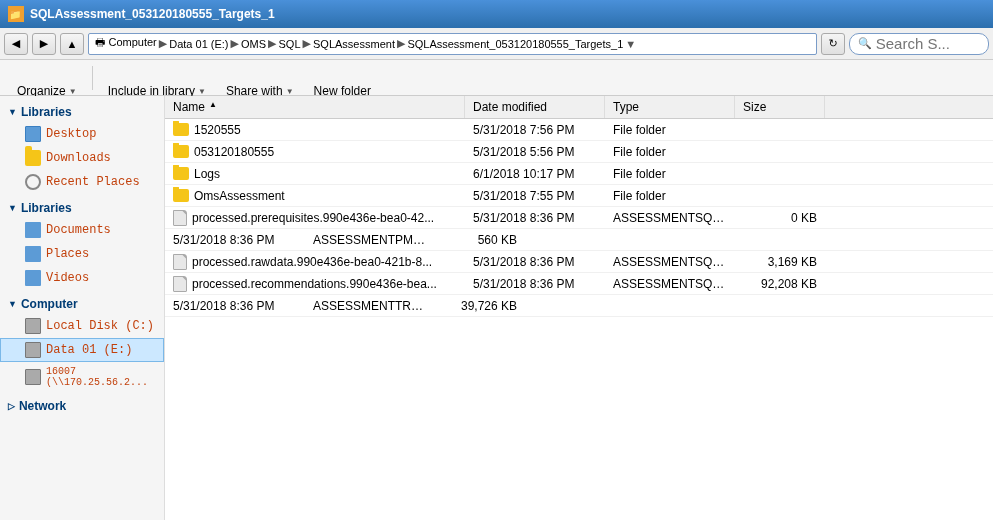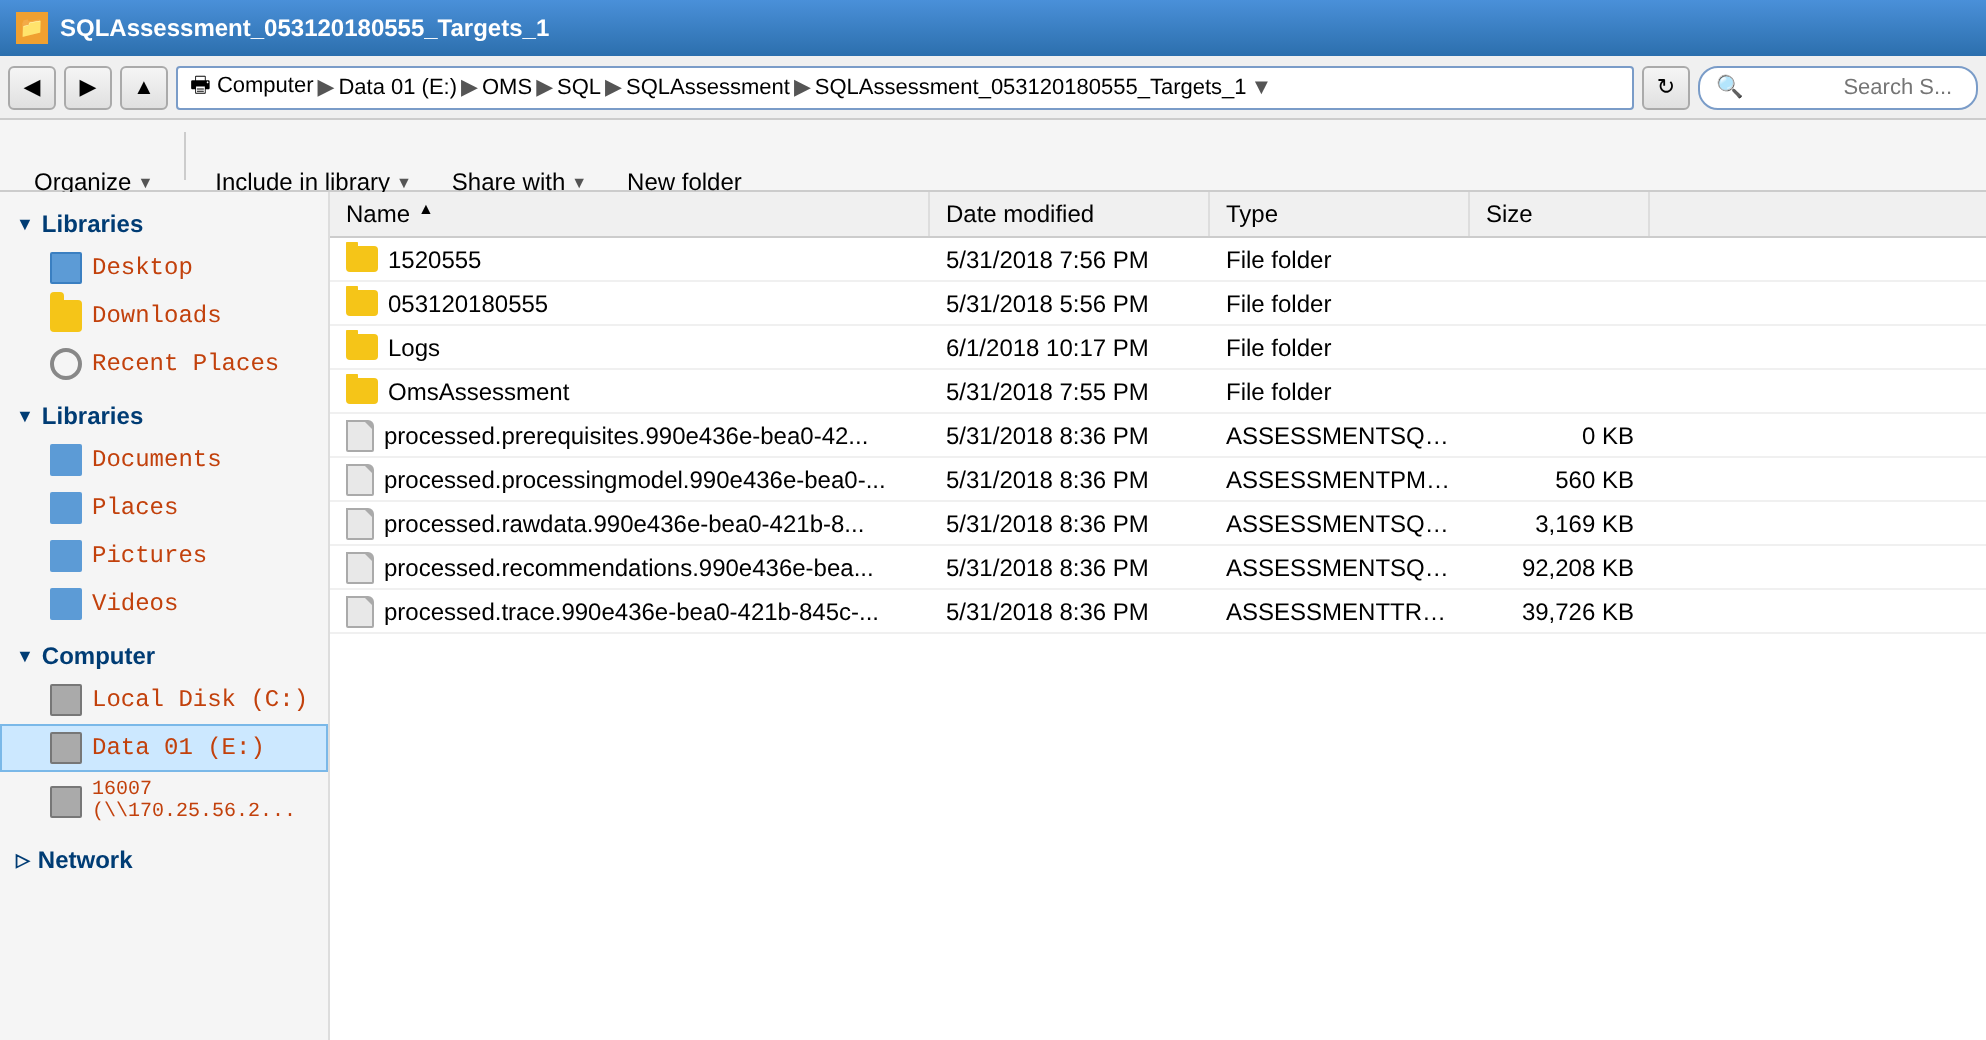--- a/index.html
+++ b/index.html
@@ -82,21 +82,21 @@
       border-radius: 10px;
       height: 22px;
       width: 140px;
       padding: 0 8px;
       font-size: 11px;
       display: flex;
       align-items: center;
       gap: 4px;
     }
     .search-box input {
-      border: none; outline: none; font-size: 11px; width: 100%; background: transparent; margin-left: 46px;
+      border: none; outline: none; font-size: 15px; width: 100%; background: transparent;
     }
     .refresh-btn {
       background: linear-gradient(to bottom, #f5f5f5, #e0e0e0);
       border: 1px solid #aaa;
       border-radius: 3px;
       width: 24px; height: 22px;
       cursor: pointer;
       display: flex; align-items: center; justify-content: center;
       font-size: 11px;
     }
@@ -403,24 +403,20 @@
       <div class="sidebar-item">
         <div class="item-icon icon-library"></div>
         <span>Documents</span>
       </div>
       <div class="sidebar-item">
         <div class="item-icon icon-library"></div>
         <span>Places</span>
       </div>
       <div class="sidebar-item">
         <div class="item-icon icon-library"></div>
-        <span>Pictures</span>
-      </div>
-      <div class="sidebar-item">
-        <div class="item-icon icon-library"></div>
         <span>Videos</span>
       </div>
     </div>
 
     <div class="sidebar-section">
       <div class="sidebar-section-header">
         <span class="chevron">▼</span>
         <span>Computer</span>
       </div>
       <div class="sidebar-item">
@@ -503,24 +499,20 @@
         <div class="file-row">
     <div class="file-cell col-name">
       <div class="file-icon-sm"></div>
       <span>processed.prerequisites.990e436e-bea0-42...</span>
     </div>
     <div class="file-cell col-date">5/31/2018 8:36 PM</div>
     <div class="file-cell col-type">ASSESSMENTSQLRE...</div>
     <div class="file-cell col-size">0 KB</div>
   </div>
         <div class="file-row">
-    <div class="file-cell col-name">
-      <div class="file-icon-sm"></div>
-      <span>processed.processingmodel.990e436e-bea0-...</span>
-    </div>
     <div class="file-cell col-date">5/31/2018 8:36 PM</div>
     <div class="file-cell col-type">ASSESSMENTPM File</div>
     <div class="file-cell col-size">560 KB</div>
   </div>
         <div class="file-row">
     <div class="file-cell col-name">
       <div class="file-icon-sm"></div>
       <span>processed.rawdata.990e436e-bea0-421b-8...</span>
     </div>
     <div class="file-cell col-date">5/31/2018 8:36 PM</div>
@@ -530,23 +522,19 @@
         <div class="file-row">
     <div class="file-cell col-name">
       <div class="file-icon-sm"></div>
       <span>processed.recommendations.990e436e-bea...</span>
     </div>
     <div class="file-cell col-date">5/31/2018 8:36 PM</div>
     <div class="file-cell col-type">ASSESSMENTSQLRE...</div>
     <div class="file-cell col-size">92,208 KB</div>
   </div>
         <div class="file-row">
-    <div class="file-cell col-name">
-      <div class="file-icon-sm"></div>
-      <span>processed.trace.990e436e-bea0-421b-845c-...</span>
-    </div>
     <div class="file-cell col-date">5/31/2018 8:36 PM</div>
     <div class="file-cell col-type">ASSESSMENTTRAC...</div>
     <div class="file-cell col-size">39,726 KB</div>
   </div>
       </div>
   </div>
 </div>
 
 </body></html>

